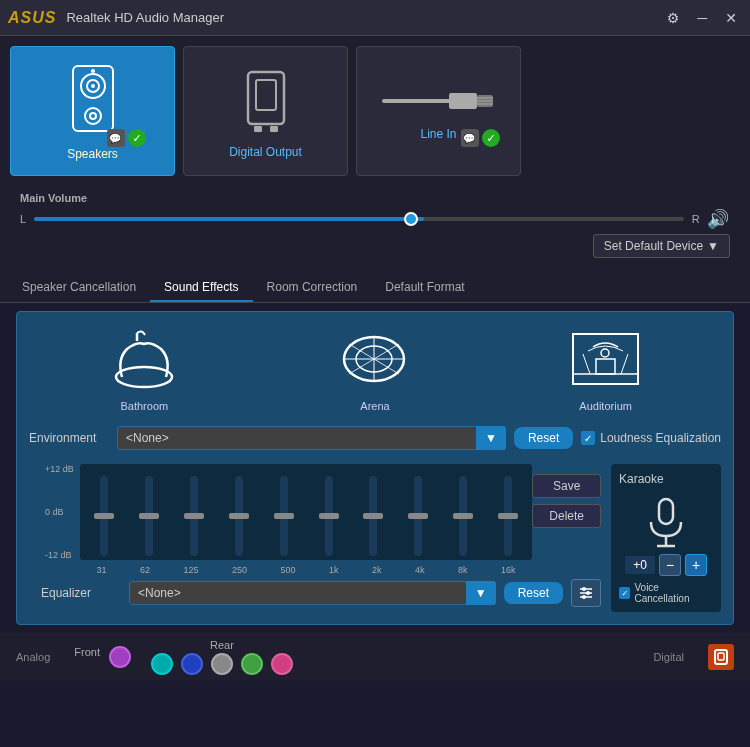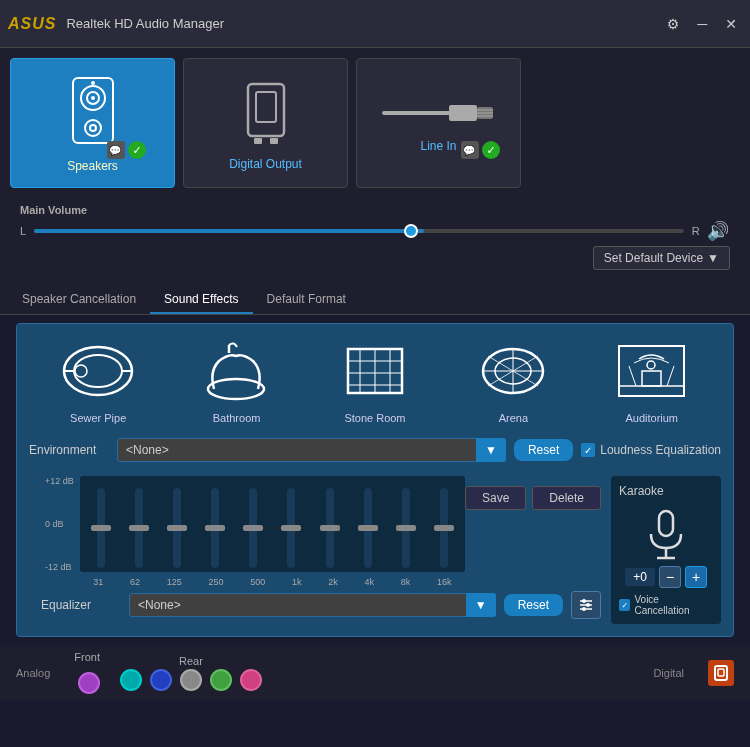--- a/index.html
+++ b/index.html
@@ -7,21 +7,21 @@
       width: 750px;
       height: 747px;
       background: #1a1a2e;
       font-family: Arial, sans-serif;
       font-size: 12px;
       color: #ccc;
       overflow: hidden;
     }
     .title-bar {
       background: #2a2a3a;
-      height: 48px;
+      height: 36px;
       display: flex;
       align-items: center;
       padding: 0 8px;
       border-bottom: 1px solid #444;
     }
     .asus-logo {
       color: #c8a000;
       font-weight: bold;
       font-size: 16px;
       letter-spacing: 1px;
@@ -273,21 +273,21 @@
       height: 6px;
       background: #888;
       border-radius: 2px;
       position: absolute;
       left: -6px;
       top: 37px;
     }
     .eq-freq-label { font-size: 9px; color: #aaa; margin-top: 3px; }
     .eq-actions {
       display: flex;
-      flex-direction: row;
+      flex-direction: column;
       gap: 6px;
       padding-top: 10px;
     }
     .eq-save-btn, .eq-delete-btn {
       background: #2a2a4a;
       border: 1px solid #555;
       color: #ccc;
       padding: 4px 16px;
       border-radius: 3px;
       cursor: pointer;
@@ -474,67 +474,42 @@
     <div class="default-device-btn">
       <span>Set Default Device</span>
       <span>▼</span>
     </div>
   </div>
 </div>
 
 <div class="tab-nav">
   <div class="tab-nav-item">Speaker Cancellation</div>
   <div class="tab-nav-item active">Sound Effects</div>
+  <div class="tab-nav-item">Room Correction</div>
   <div class="tab-nav-item">Default Format</div>
 </div>
 
 <div style="padding: 8px 8px 0;">
 <div class="main-panel">
 
   <div class="env-icons">
 
-    <div class="env-item">
-      <div class="env-icon-box">
-        <svg width="75" height="60" viewBox="0 0 75 60">
-          <ellipse cx="37" cy="30" rx="34" ry="24" fill="none" stroke="white" stroke-width="2.5"></ellipse>
-          <ellipse cx="37" cy="30" rx="24" ry="16" fill="none" stroke="white" stroke-width="2"></ellipse>
-          <line x1="3" y1="30" x2="13" y2="30" stroke="white" stroke-width="2"></line>
-          <line x1="61" y1="30" x2="71" y2="30" stroke="white" stroke-width="2"></line>
-          <ellipse cx="20" cy="30" rx="6" ry="6" fill="none" stroke="white" stroke-width="1.5"></ellipse>
-        </svg>
-      </div>
-      <span class="env-label">Sewer Pipe</span>
-    </div>
 
     <div class="env-item">
       <div class="env-icon-box">
         <svg width="75" height="60" viewBox="0 0 75 60">
           <ellipse cx="37" cy="48" rx="28" ry="10" fill="none" stroke="white" stroke-width="2.5"></ellipse>
           <path d="M15 48 Q10 30 20 20 Q30 12 37 15 Q44 12 54 20 Q64 30 59 48" fill="none" stroke="white" stroke-width="2.5"></path>
           <line x1="30" y1="12" x2="30" y2="4" stroke="white" stroke-width="2.5"></line>
           <path d="M30 4 Q35 0 38 6" fill="none" stroke="white" stroke-width="2"></path>
         </svg>
       </div>
       <span class="env-label">Bathroom</span>
     </div>
 
-    <div class="env-item">
-      <div class="env-icon-box">
-        <svg width="70" height="60" viewBox="0 0 70 60">
-          <rect x="8" y="8" width="54" height="44" fill="none" stroke="white" stroke-width="2.5"></rect>
-          <line x1="8" y1="20" x2="62" y2="20" stroke="white" stroke-width="1"></line>
-          <line x1="8" y1="32" x2="62" y2="32" stroke="white" stroke-width="1"></line>
-          <line x1="8" y1="44" x2="62" y2="44" stroke="white" stroke-width="1"></line>
-          <line x1="20" y1="8" x2="20" y2="52" stroke="white" stroke-width="1"></line>
-          <line x1="35" y1="8" x2="35" y2="52" stroke="white" stroke-width="1"></line>
-          <line x1="50" y1="8" x2="50" y2="52" stroke="white" stroke-width="1"></line>
-        </svg>
-      </div>
-      <span class="env-label">Stone Room</span>
-    </div>
 
     <div class="env-item">
       <div class="env-icon-box">
         <svg width="75" height="60" viewBox="0 0 75 60">
           <ellipse cx="37" cy="30" rx="30" ry="22" fill="none" stroke="white" stroke-width="2.5"></ellipse>
           <ellipse cx="37" cy="30" rx="18" ry="13" fill="none" stroke="white" stroke-width="1.5"></ellipse>
           <line x1="37" y1="8" x2="37" y2="52" stroke="white" stroke-width="1"></line>
           <line x1="7" y1="30" x2="67" y2="30" stroke="white" stroke-width="1"></line>
           <line x1="12" y1="15" x2="62" y2="45" stroke="white" stroke-width="0.8"></line>
           <line x1="62" y1="15" x2="12" y2="45" stroke="white" stroke-width="0.8"></line>
@@ -698,21 +673,21 @@
         <div class="check-box" style="width:12px;height:12px;font-size:8px;">✓</div>
         <span>Voice Cancellation</span>
       </div>
     </div>
   </div>
 </div>
 </div>
 
 <div class="bottom-bar">
   <span class="section-label">Analog</span>
-  <div style="display:flex;flex-direction:column;align-items:flex-end;gap:9px;">
+  <div style="display:flex;flex-direction:row;align-items:flex-start;gap:9px;">
     <span class="bottom-label">Front</span>
     <div class="bottom-group">
       <div class="jack-dot purple"></div>
     </div>
   </div>
   <div style="display:flex;flex-direction:column;align-items:center;gap:2px;">
     <span class="bottom-label">Rear</span>
     <div class="bottom-group">
       <div class="jack-dot teal"></div>
       <div class="jack-dot blue"></div>

